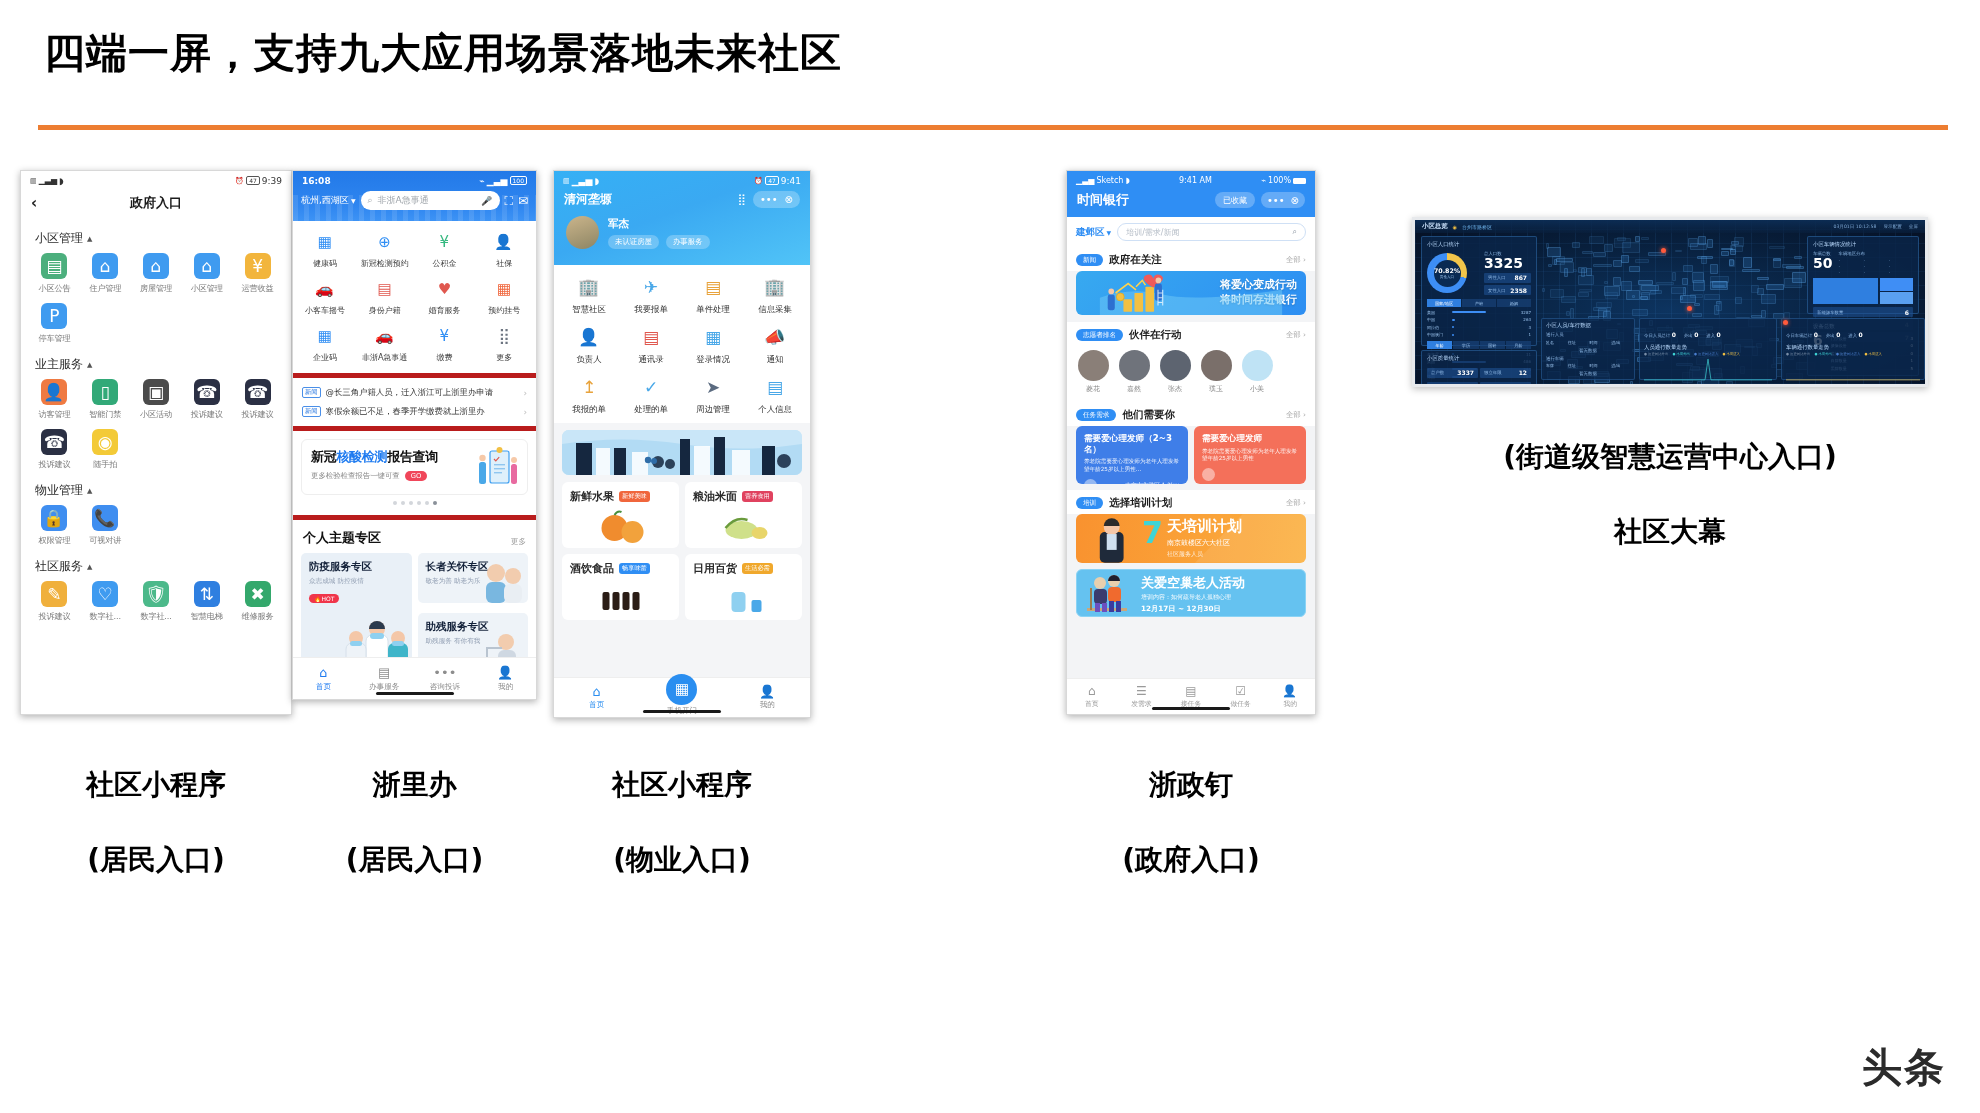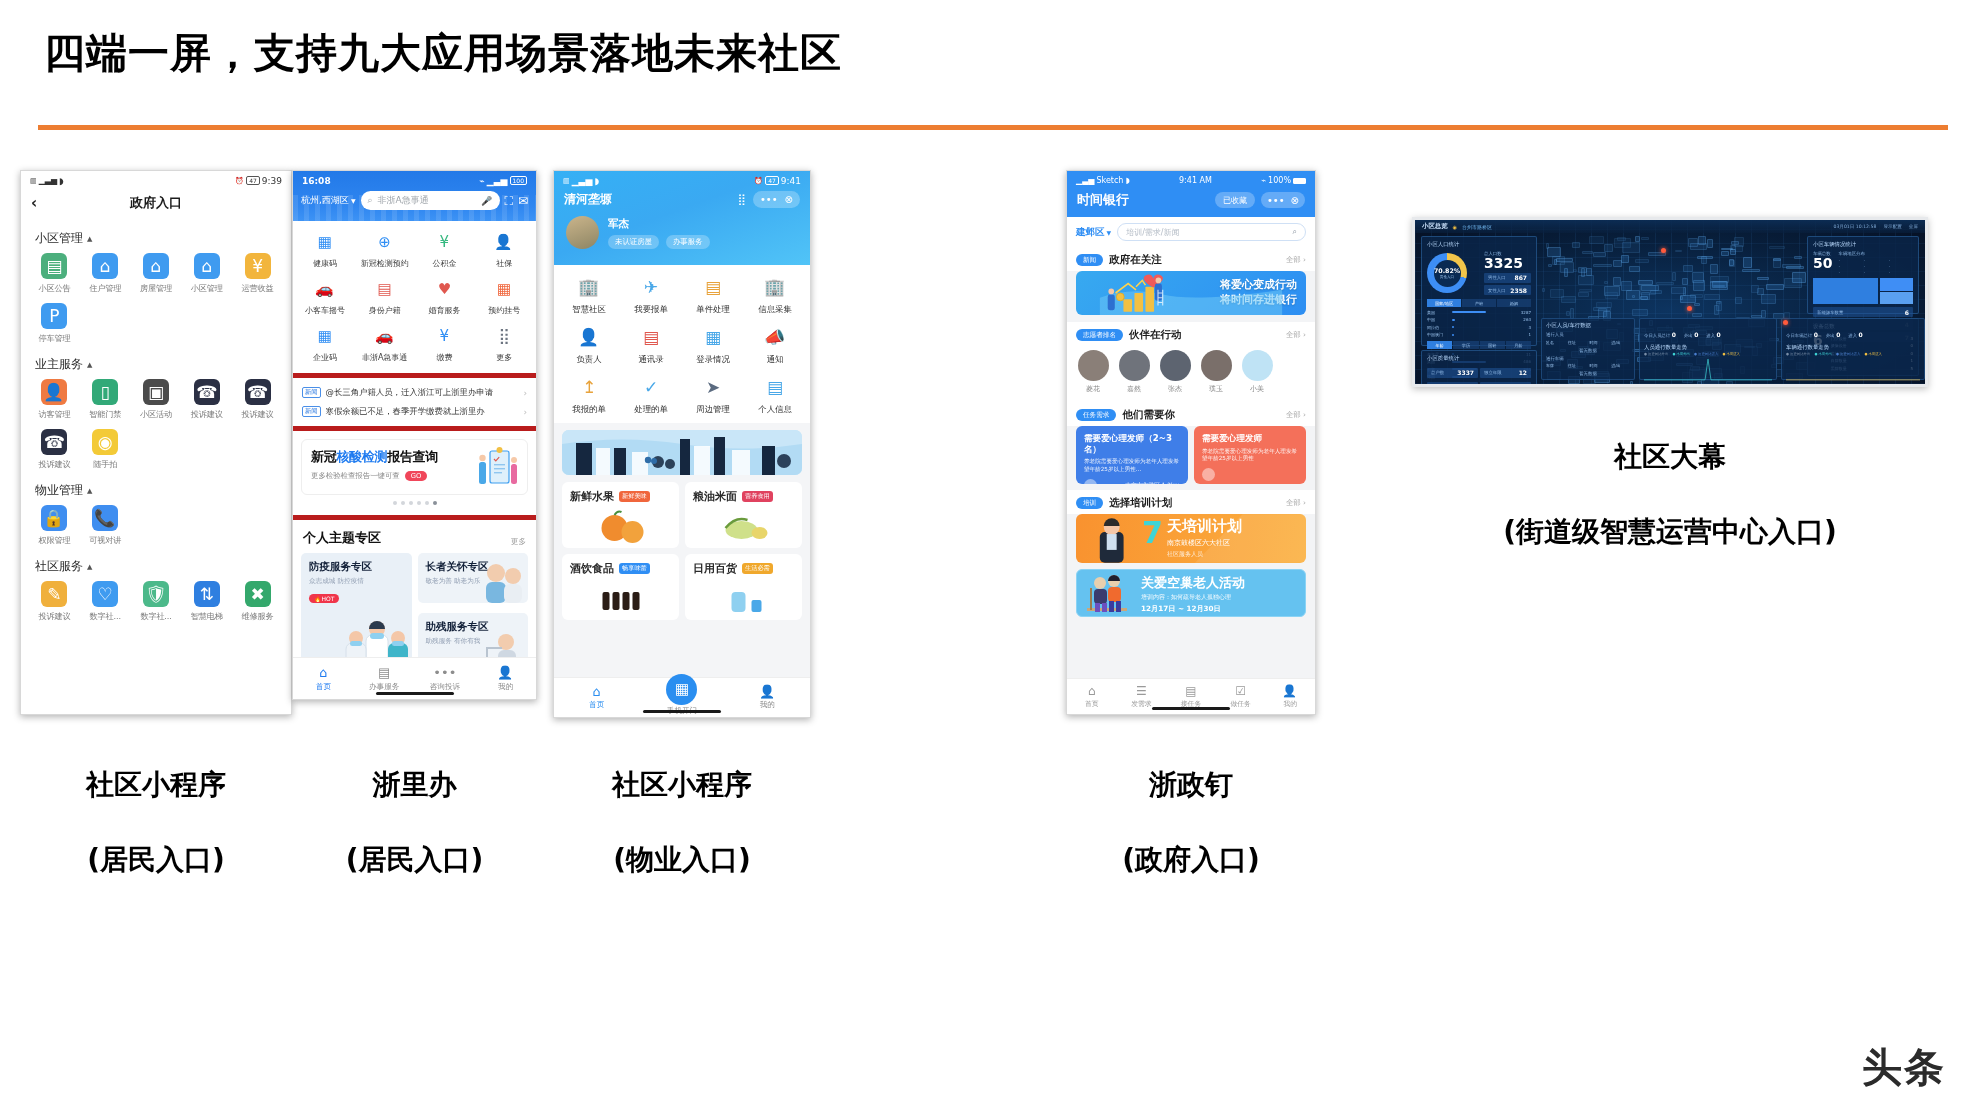--- a/index.html
+++ b/index.html
@@ -1377,21 +1377,21 @@
           <span>周六</span>
           <span>周日</span>
         </div>
     </div>
 
     <div class="mapdot" style="left:246px;top:28px;"></div>
     <div class="mapdot" style="left:272px;top:86px;"></div>
     <div class="mapdot" style="left:368px;top:100px;"></div>
   </div>
   <div class="caption" style="left:1412px; top:400px; width:516px;">
+    <div>(街道级智慧运营中心入口)</div>
     <div>社区大幕</div>
-    <div>(街道级智慧运营中心入口)</div>
   </div>
 
   <div class="wm">
     <span class="tt">头条</span>
   </div>
 
 </div>
 
 </body></html>

